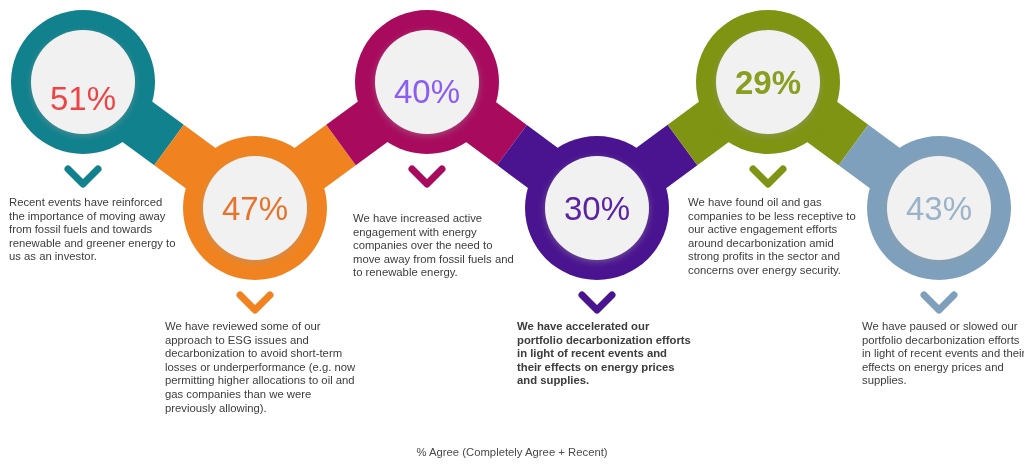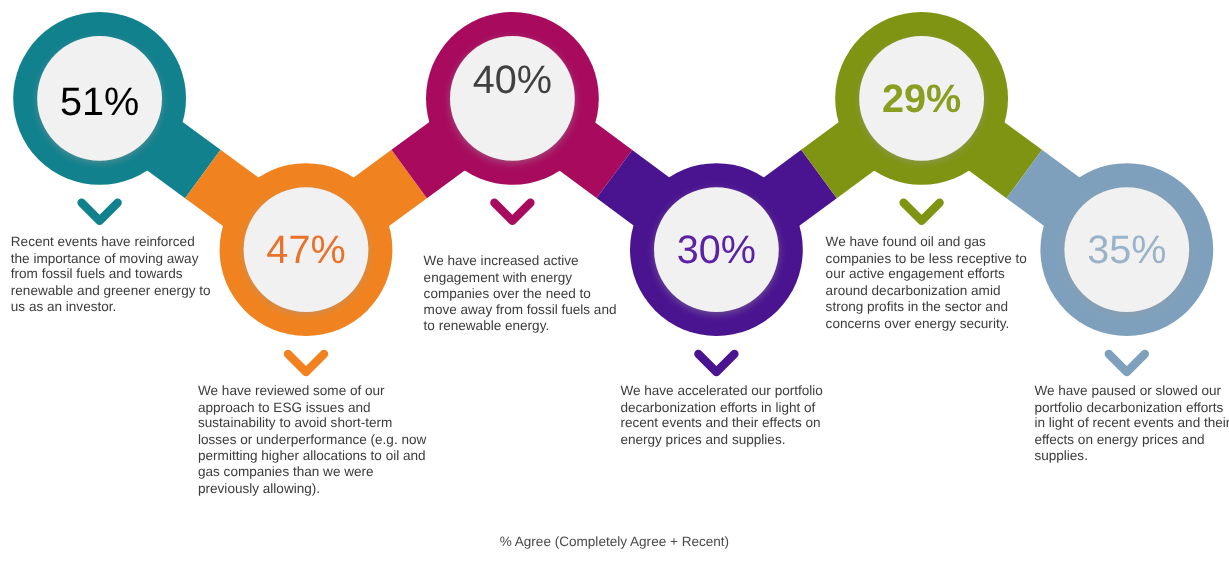--- a/index.html
+++ b/index.html
@@ -96,30 +96,30 @@
         <path d="M68,169 L83,184 L98,169" fill="none" stroke="#10818D" stroke-width="7" stroke-linecap="round" stroke-linejoin="round"></path>
         <path d="M240,295 L255,310 L270,295" fill="none" stroke="#F0831F" stroke-width="7" stroke-linecap="round" stroke-linejoin="round"></path>
         <path d="M412,169 L427,184 L442,169" fill="none" stroke="#A80B5E" stroke-width="7" stroke-linecap="round" stroke-linejoin="round"></path>
         <path d="M582,295 L597,310 L612,295" fill="none" stroke="#4A1490" stroke-width="7" stroke-linecap="round" stroke-linejoin="round"></path>
         <path d="M753,169 L768,184 L783,169" fill="none" stroke="#7E9412" stroke-width="7" stroke-linecap="round" stroke-linejoin="round"></path>
         <path d="M924,295 L939,310 L954,295" fill="none" stroke="#7FA0BC" stroke-width="7" stroke-linecap="round" stroke-linejoin="round"></path>
       </g>
   </svg>
 
   <div id="labels">
-      <div class="pct-label" style="left: 83px; top: 84px; color: #000000;">51%</div>
+      <div class="pct-label" style="left: 83px; top: 98px; color: #ef4444;">51%</div>
       <div class="pct-label" style="left: 255px; top: 208px; color: rgb(232, 114, 42); text-align: right;">47%</div>
-      <div class="pct-label" style="left: 427px; top: 66px; color: #404040;">40%</div>
+      <div class="pct-label" style="left: 427px; top: 91px; color: #8b5cf6;">40%</div>
       <div class="pct-label" style="left: 597px; top: 208px; color: rgb(91, 34, 165);">30%</div>
       <div class="pct-label" style="left: 768px; top: 82px; color: rgb(138, 158, 34); font-weight: bold;">29%</div>
-      <div class="pct-label" style="left: 939px; top: 208px; color: rgb(155, 179, 200);">35%</div>
+      <div class="pct-label" style="left: 939px; top: 208px; color: rgb(155, 179, 200);">43%</div>
     </div>
   <div id="captions">
       <div class="caption" style="left: 95px; top: 196px; width: 172px;">Recent events have reinforced the importance of moving away from fossil fuels and towards renewable and greener energy to us as an investor.</div>
-      <div class="caption" style="left: 263px; top: 320px; width: 196px;">We have reviewed some of our approach to ESG issues and sustainability to avoid short-term losses or underperformance (e.g. now permitting higher allocations to oil and gas companies than we were previously allowing).</div>
+      <div class="caption" style="left: 263px; top: 320px; width: 196px;">We have reviewed some of our approach to ESG issues and decarbonization to avoid short-term losses or underperformance (e.g. now permitting higher allocations to oil and gas companies than we were previously allowing).</div>
       <div class="caption" style="left: 437px; top: 212px; width: 168px;">We have increased active engagement with energy companies over the need to move away from fossil fuels and to renewable energy.</div>
-      <div class="caption" style="left: 605px; top: 320px; width: 176px;">We have accelerated our portfolio decarbonization efforts in light of recent events and their effects on energy prices and supplies.</div>
+      <div class="caption" style="left: 605px; top: 320px; width: 176px; font-weight: bold;">We have accelerated our portfolio decarbonization efforts in light of recent events and their effects on energy prices and supplies.</div>
       <div class="caption" style="left: 778px; top: 196px; width: 180px;">We have found oil and gas companies to be less receptive to our active engagement efforts around decarbonization amid strong profits in the sector and concerns over energy security.</div>
       <div class="caption" style="left: 945px; top: 320px; width: 166px;">We have paused or slowed our portfolio decarbonization efforts in light of recent events and their effects on energy prices and supplies.</div>
     </div>
 
   <div class="footnote">% Agree (Completely Agree + Recent)</div>
 </div>
 
 </body></html>

